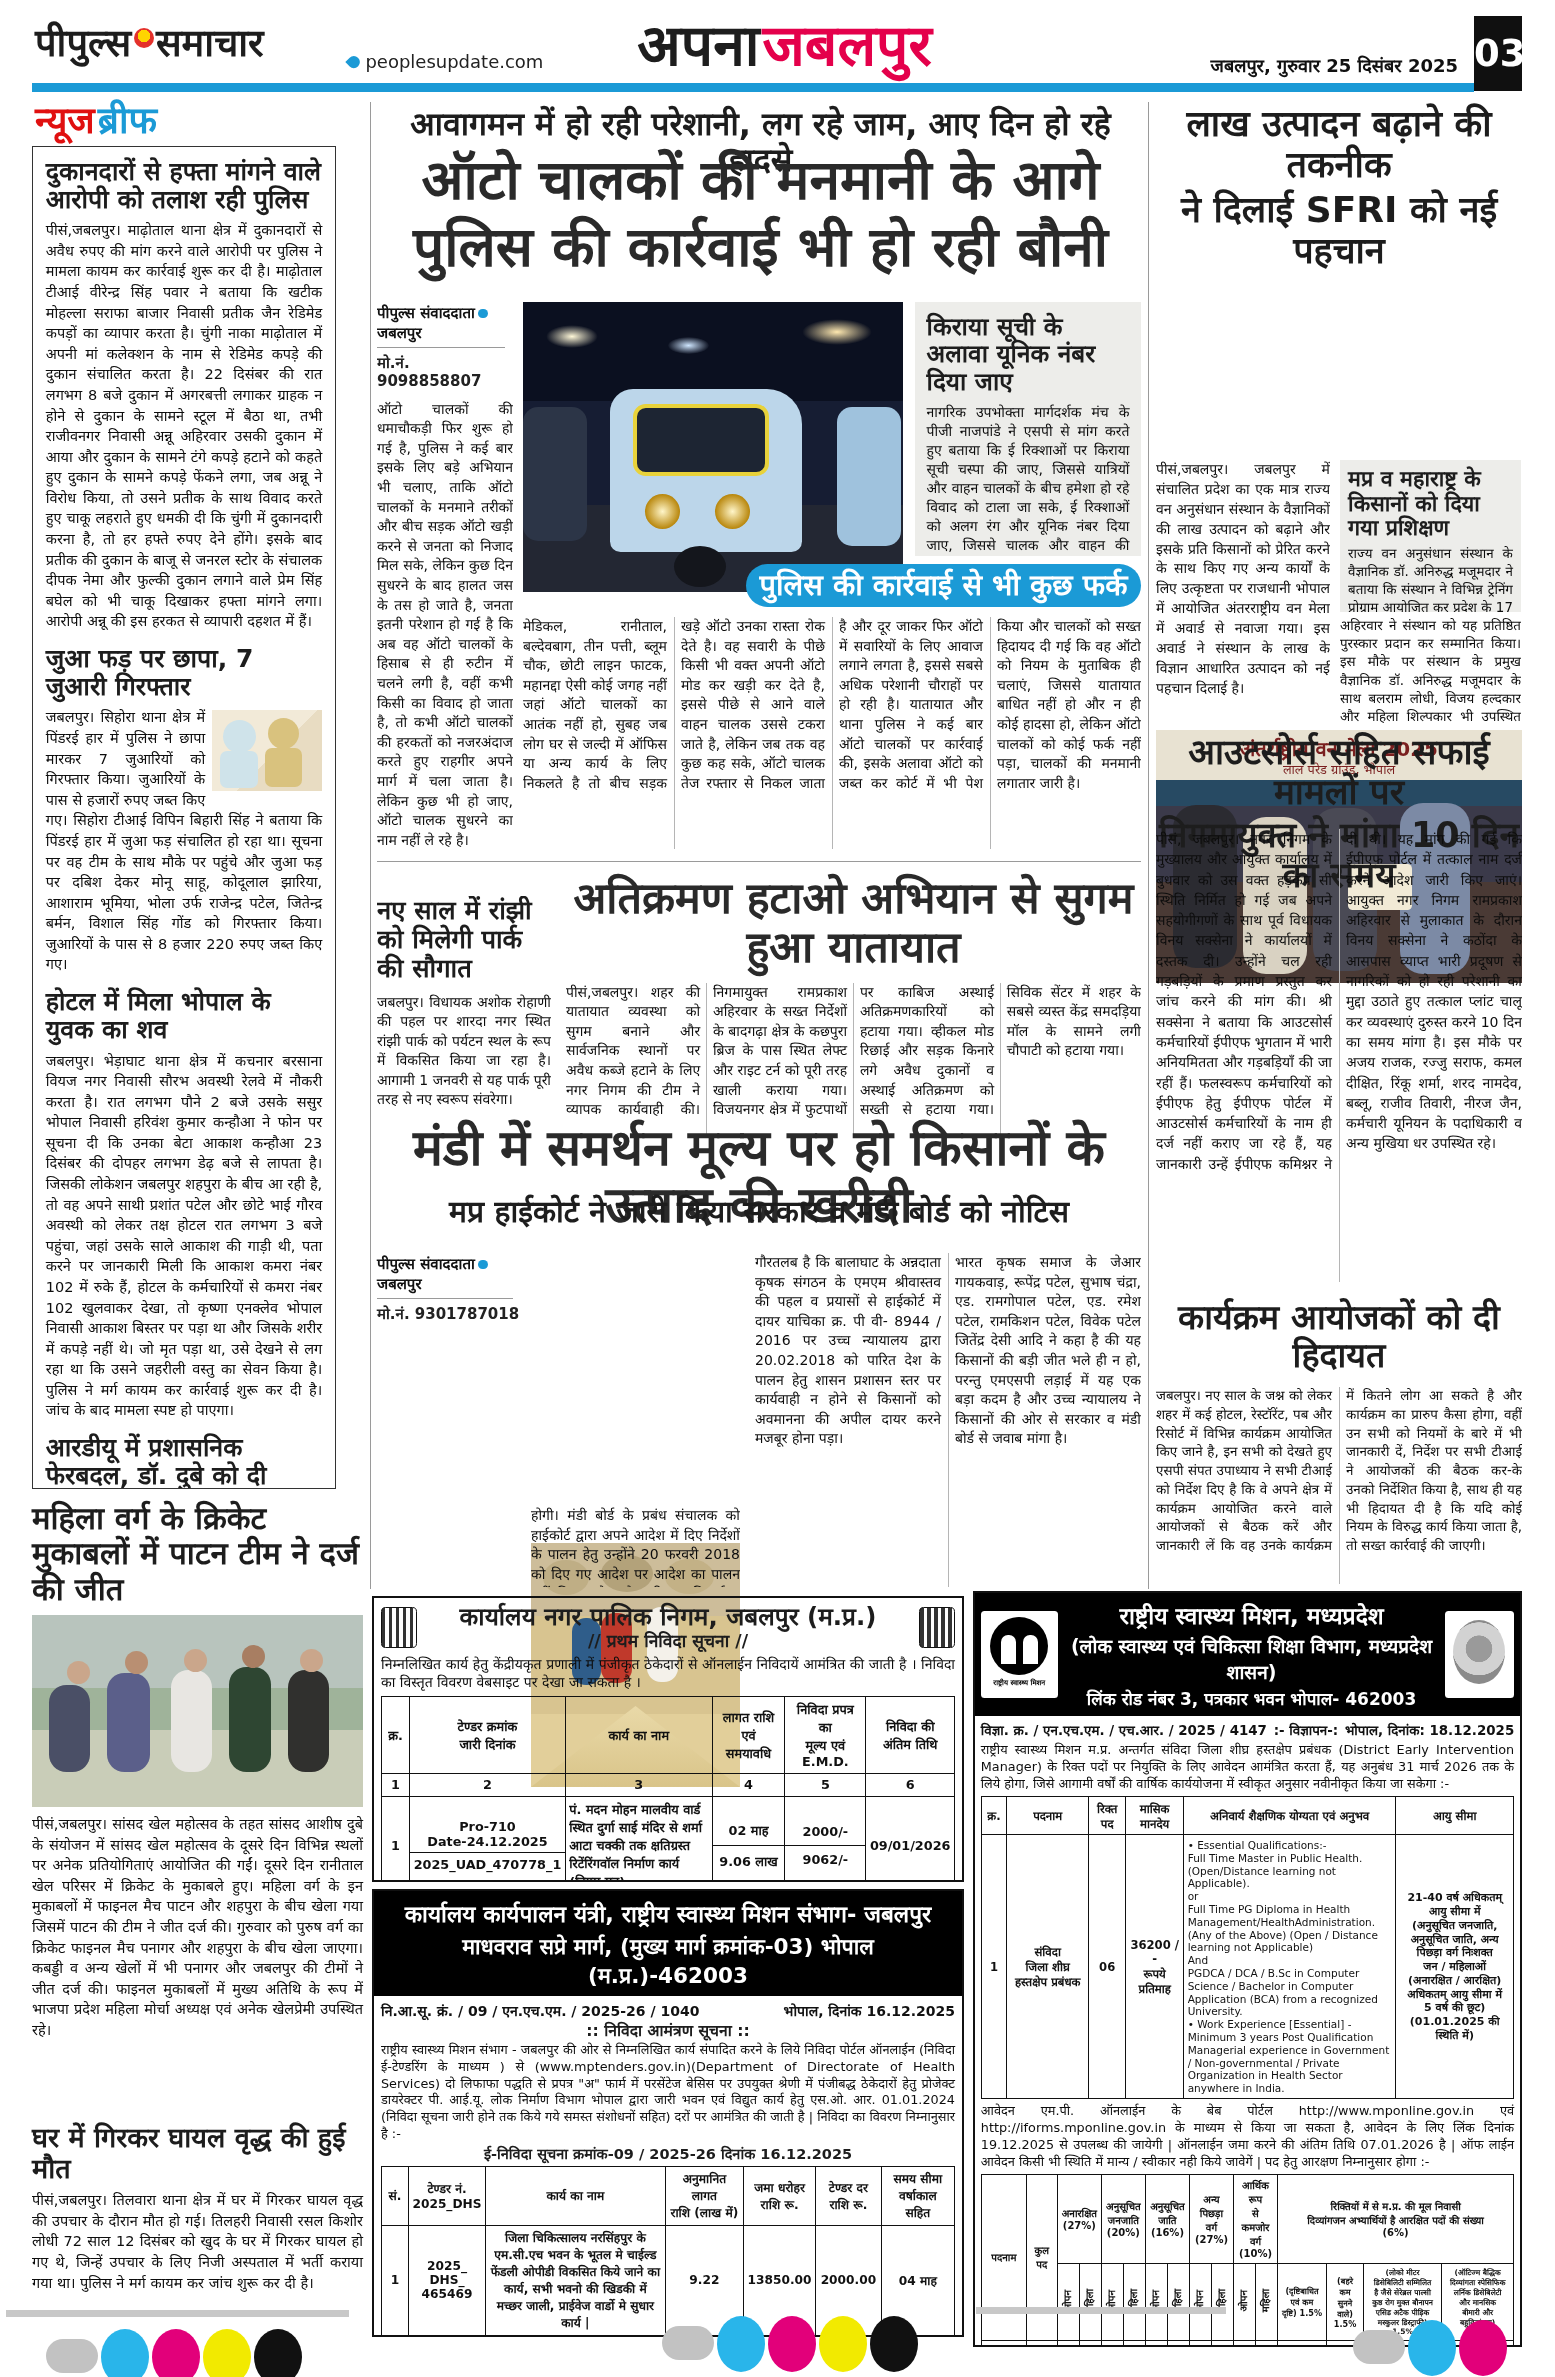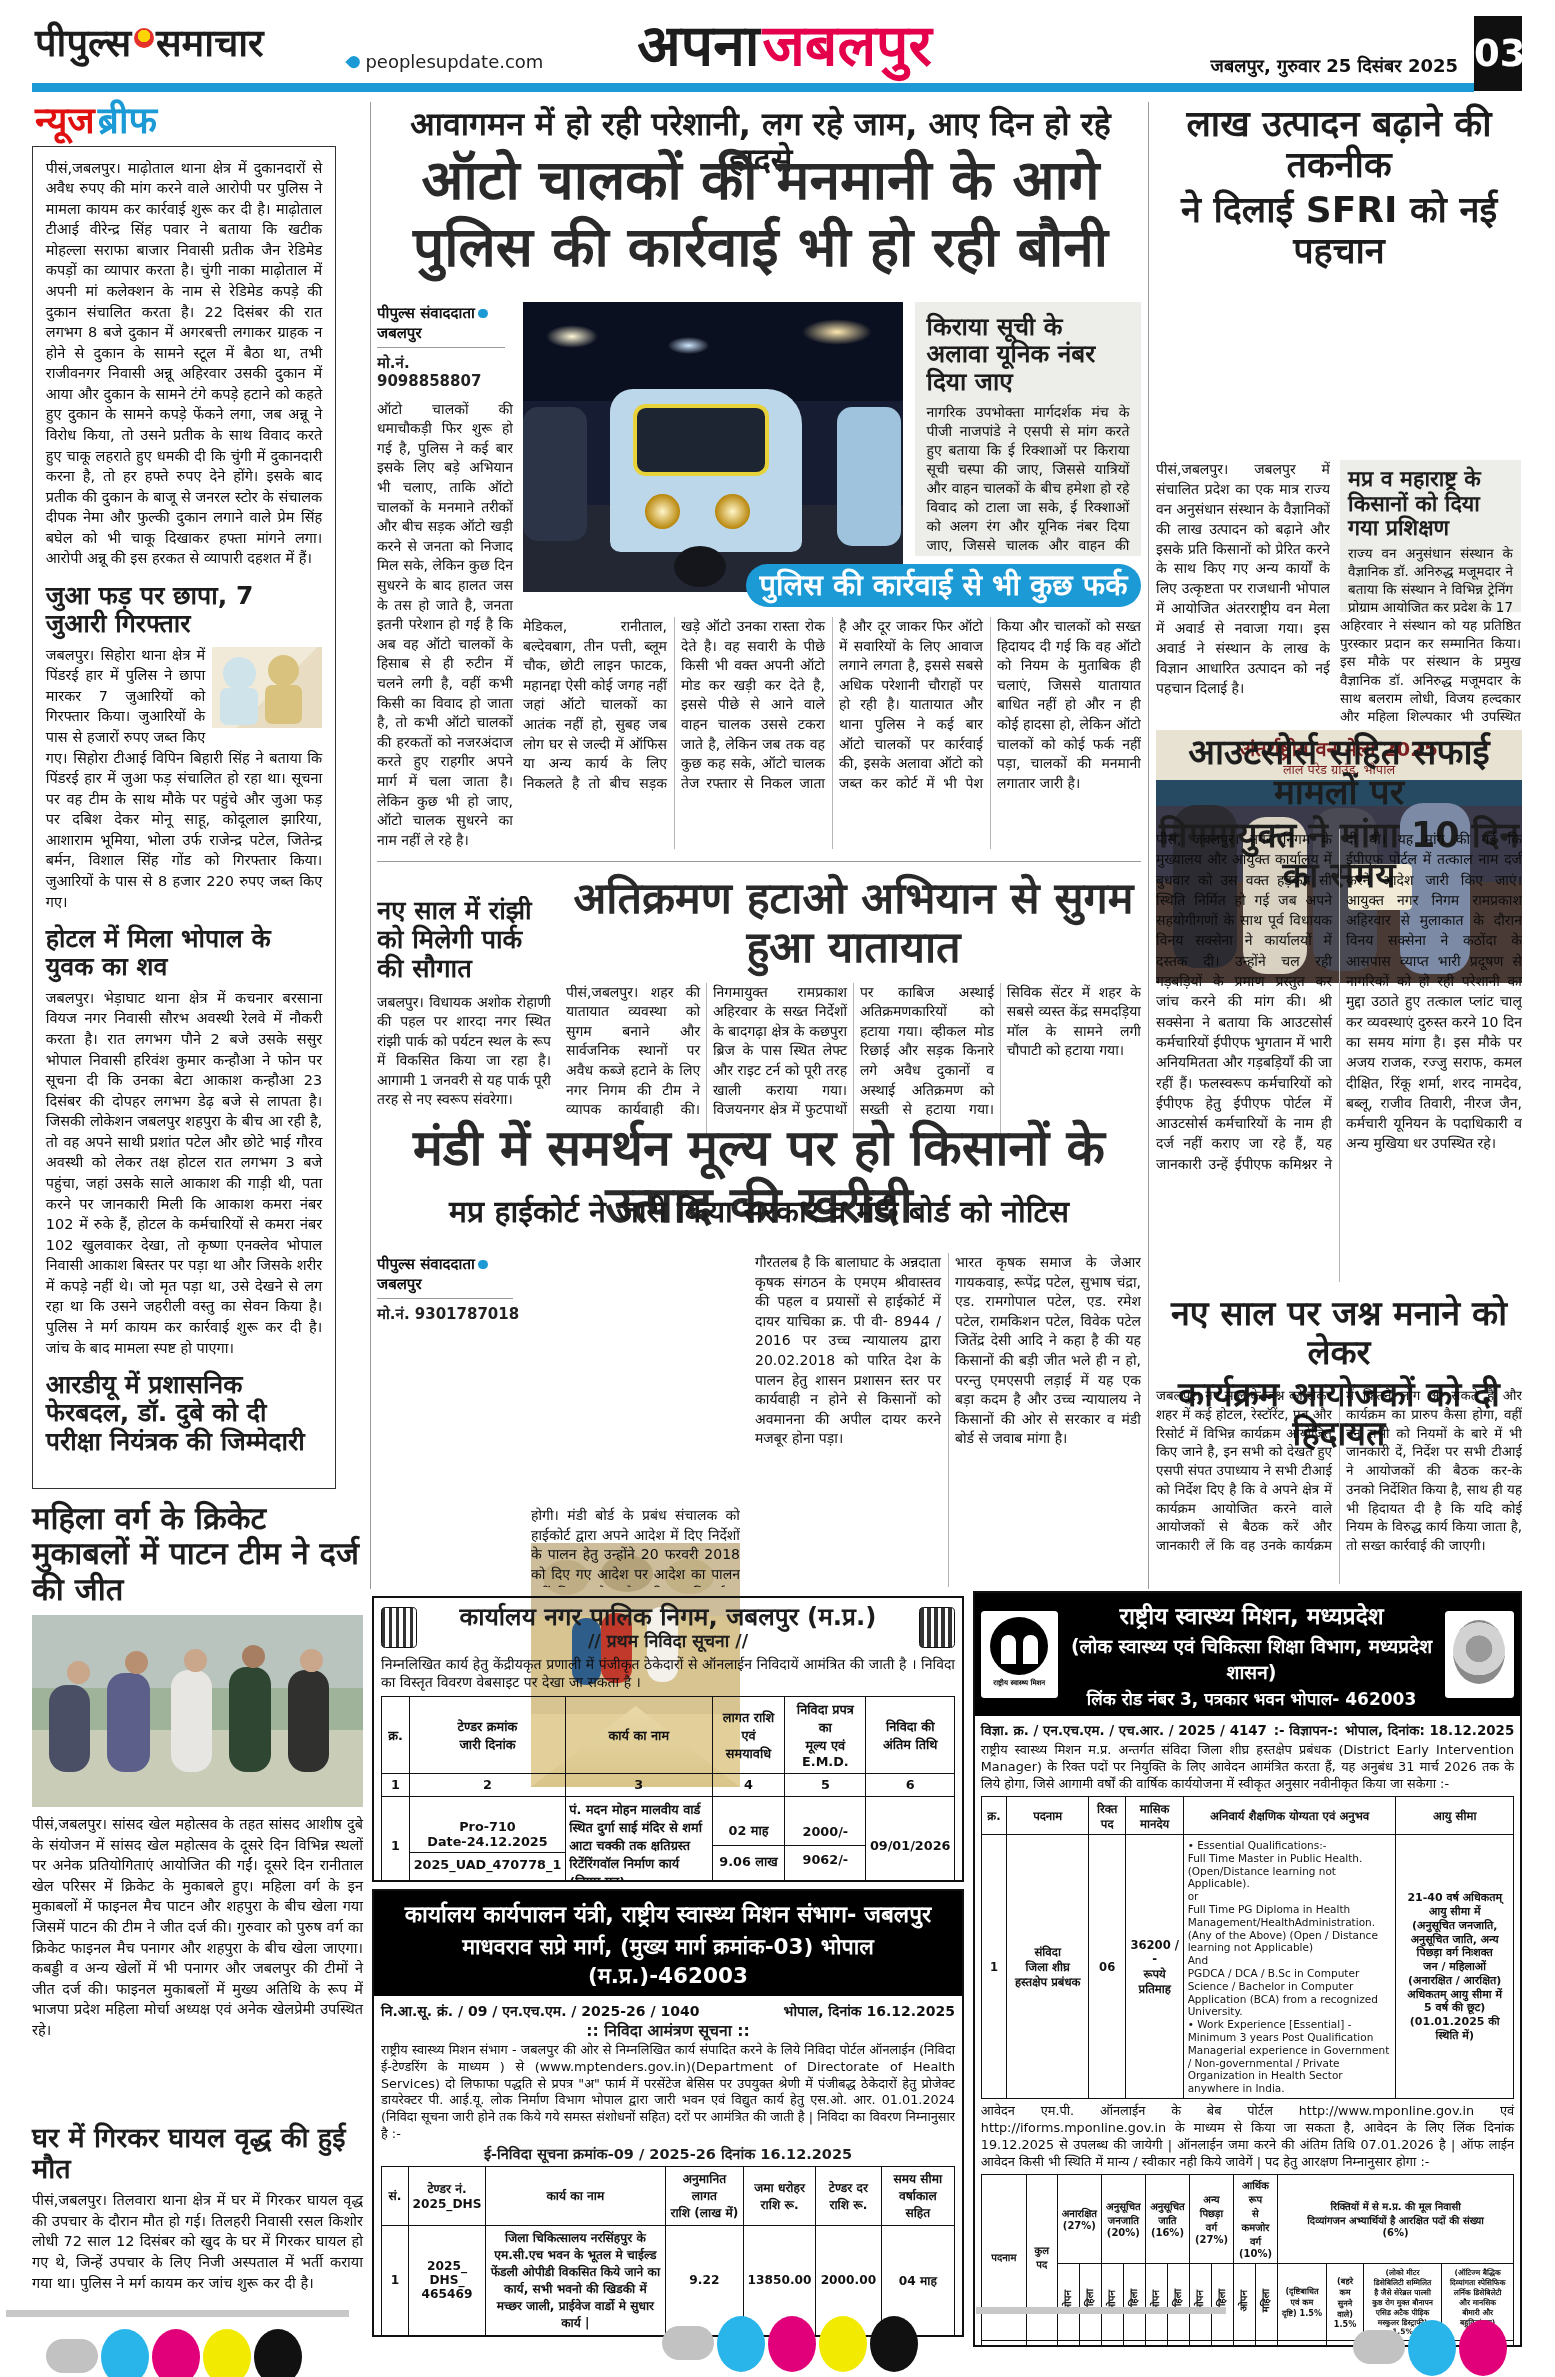--- a/index.html
+++ b/index.html
@@ -44,20 +44,21 @@
   <div class="abs" style="left:1202px;top:53px;width:256px;text-align:right;font-weight:bold;font-size:18px;">जबलपुर, गुरुवार 25 दिसंबर 2025</div>
   <div class="abs" style="left:1474px;top:16.3px;width:48px;height:75px;background:#101010;color:#fff;font-weight:bold;font-size:37px;text-align:center;line-height:75px;">03</div>
   <div class="abs" style="left:32px;top:83px;width:1442px;height:9.3px;background:#1b9ad6;"></div>
 
   <div class="abs" style="left:35px;top:100px;">
     <span class="hl" style="font-size:37px;color:#e01010;">न्यूज</span>
     <span class="hl" style="font-size:37px;color:#1b9ad6;">ब्रीफ</span>
   </div>
   <div class="abs" style="left:32px;top:146px;width:304px;height:1343px;border:1.7px solid #333;padding:10.5px 12.8px;box-sizing:border-box;overflow:hidden;">
     <div>
+      <div class="hl" style="font-size:25px;margin-bottom:5.8px;">दुकानदारों से हफ्ता मांगने वाले आरोपी को तलाश रही पुलिस</div>
       <div class="body-txt" style="font-size:14.5px;line-height:1.42;">पीसं,जबलपुर। माढ़ोताल थाना क्षेत्र में दुकानदारों से अवैध रुपए की मांग करने वाले आरोपी पर पुलिस ने मामला कायम कर कार्रवाई शुरू कर दी है। माढ़ोताल टीआई वीरेन्द्र सिंह पवार ने बताया कि खटीक मोहल्ला सराफा बाजार निवासी प्रतीक जैन रेडिमेड कपड़ों का व्यापार करता है। चुंगी नाका माढ़ोताल में अपनी मां कलेक्शन के नाम से रेडिमेड कपड़े की दुकान संचालित करता है। 22 दिसंबर की रात लगभग 8 बजे दुकान में अगरबत्ती लगाकर ग्राहक न होने से दुकान के सामने स्टूल में बैठा था, तभी राजीवनगर निवासी अन्नू अहिरवार उसकी दुकान में आया और दुकान के सामने टंगे कपड़े हटाने को कहते हुए दुकान के सामने कपड़े फेंकने लगा, जब अन्नू ने विरोध किया, तो उसने प्रतीक के साथ विवाद करते हुए चाकू लहराते हुए धमकी दी कि चुंगी में दुकानदारी करना है, तो हर हफ्ते रुपए देने होंगे। इसके बाद प्रतीक की दुकान के बाजू से जनरल स्टोर के संचालक दीपक नेमा और फुल्की दुकान लगाने वाले प्रेम सिंह बघेल को भी चाकू दिखाकर हफ्ता मांगने लगा। आरोपी अन्नू की इस हरकत से व्यापारी दहशत में हैं।</div>
     </div>
     <div style="margin-top:12.8px;">
       <div class="hl" style="font-size:25px;margin-bottom:5.8px;">जुआ फड़ पर छापा, 7 जुआरी गिरफ्तार</div>
       <div class="photo" style="float:right;width:110px;height:81px;margin:2.3px 0 3.5px 7px;background:linear-gradient(135deg,#f2ead8 0 55%,#e8dcc2 55% 100%);">
         <div class="blob" style="left:10.5px;top:10.5px;width:33px;height:33px;background:#cfe3ea;"></div>
         <div class="blob" style="left:56px;top:8.1px;width:31px;height:31px;background:#d9c27e;"></div>
         <div class="abs" style="left:8.1px;top:41px;width:38px;height:37px;border-radius:7px;background:#cfe3ea;"></div>
         <div class="abs" style="left:53px;top:38px;width:37px;height:39px;border-radius:7px;background:#d9c27e;"></div>
       </div>
@@ -187,21 +188,20 @@
   </div>
   <div class="abs body-txt" style="left:1340px;top:617px;width:181px;height:106px;font-size:13.4px;line-height:1.36;overflow:hidden;">अहिरवार ने संस्थान को यह प्रतिष्ठित पुरस्कार प्रदान कर सम्मानित किया। इस मौके पर संस्थान के प्रमुख वैज्ञानिक डॉ. अनिरुद्ध मजूमदार के साथ बलराम लोधी, विजय हल्दकार और महिला शिल्पकार भी उपस्थित रहे, जिन्होंने लाख उत्पादन में किए गए कार्यों का हिस्सा बनकर इस परियोजना को और भी प्रभावशाली बनाया।</div>
 
   <div class="abs center" style="left:1156px;top:733px;width:366px;">
     <div class="hl" style="font-size:35px;">आउटसोर्स सहित सफाई मामलों पर</div>
     <div class="hl" style="font-size:35px;margin-top:3.5px;">निगमायुक्त ने मांगा 10 दिन का समय</div>
   </div>
   <div class="abs body-txt" style="left:1156px;top:829px;width:366px;height:453px;column-count:2;column-gap:14px;column-rule:0.6px solid #b5b5b5;font-size:14px;line-height:1.45;overflow:hidden;">पीसं, जबलपुर। नगर निगम के मुख्यालय और आयुक्त कार्यालय में बुधवार को उस वक्त हड़कंप सी स्थिति निर्मित हो गई जब अपने सहयोगीगणों के साथ पूर्व विधायक विनय सक्सेना ने कार्यालयों में दस्तक दी। उन्होंने चल रही गड़बड़ियों के प्रमाण प्रस्तुत कर जांच करने की मांग की। श्री सक्सेना ने बताया कि आउटसोर्स कर्मचारियों ईपीएफ भुगतान में भारी अनियमितता और गड़बड़ियाँ की जा रहीं हैं। फलस्वरूप कर्मचारियों को ईपीएफ हेतु ईपीएफ पोर्टल में आउटसोर्स कर्मचारियों के नाम ही दर्ज नहीं कराए जा रहे हैं, यह जानकारी उन्हें ईपीएफ कमिश्नर ने दी थी। यह मांग की गई कि ईपीएफ पोर्टल में तत्काल नाम दर्ज करने आदेश जारी किए जाएं। आयुक्त नगर निगम रामप्रकाश अहिरवार से मुलाकात के दौरान विनय सक्सेना ने कठोंदा के आसपास व्याप्त भारी प्रदूषण से नागरिकों को हो रही परेशानी का मुद्दा उठाते हुए तत्काल प्लांट चालू कर व्यवस्थाएं दुरुस्त करने 10 दिन का समय मांगा है। इस मौके पर अजय राजक, रज्जु सराफ, कमल दीक्षित, रिंकू शर्मा, शरद नामदेव, बब्लू, राजीव तिवारी, नीरज जैन, कर्मचारी यूनियन के पदाधिकारी व अन्य मुखिया धर उपस्थित रहे।</div>
 
   <div class="abs center" style="left:1156px;top:1294px;width:366px;">
-    <div class="hl" style="font-size:34px;">नए साल पर जश्न मनाने को लेकर</div>
     <div class="hl" style="font-size:34px;margin-top:3.5px;">कार्यक्रम आयोजकों को दी हिदायत</div>
   </div>
   <div class="abs body-txt" style="left:1156px;top:1387px;width:366px;height:197px;column-count:2;column-gap:14px;column-rule:0.6px solid #b5b5b5;font-size:13.4px;line-height:1.4;overflow:hidden;">जबलपुर। नए साल के जश्न को लेकर शहर में कई होटल, रेस्टॉरेंट, पब और रिसोर्ट में विभिन्न कार्यक्रम आयोजित किए जाने है, इन सभी को देखते हुए एसपी संपत उपाध्याय ने सभी टीआई को निर्देश दिए है कि वे अपने क्षेत्र में कार्यक्रम आयोजित करने वाले आयोजकों से बैठक करें और जानकारी लें कि वह उनके कार्यक्रम में कितने लोग आ सकते है और कार्यक्रम का प्रारुप कैसा होगा, वहीं उन सभी को नियमों के बारे में भी जानकारी दें, निर्देश पर सभी टीआई ने आयोजकों की बैठक कर-के उनको निर्देशित किया है, साथ ही यह भी हिदायत दी है कि यदि कोई नियम के विरुद्ध कार्य किया जाता है, तो सख्त कार्रवाई की जाएगी।</div>
 
   <div class="abs tnd" style="left:372px;top:1596px;width:592px;height:286px;border:2.3px solid #111;box-sizing:border-box;padding:4.6px 7px;overflow:hidden;">
     <div style="display:flex;align-items:center;">
       <div style="width:34px;height:39px;border:1.7px solid #111;border-radius:4.6px;background:repeating-linear-gradient(90deg,#333 0 3.5px,#fff 3.5px 7px);"></div>
       <div style="flex:1;text-align:center;">
         <div class="hl" style="font-size:24.4px;">कार्यालय नगर पालिक निगम, जबलपुर (म.प्र.)</div>
         <div class="hl" style="font-size:17.4px;margin-top:1.2px;">// प्रथम निविदा सूचना //</div>

